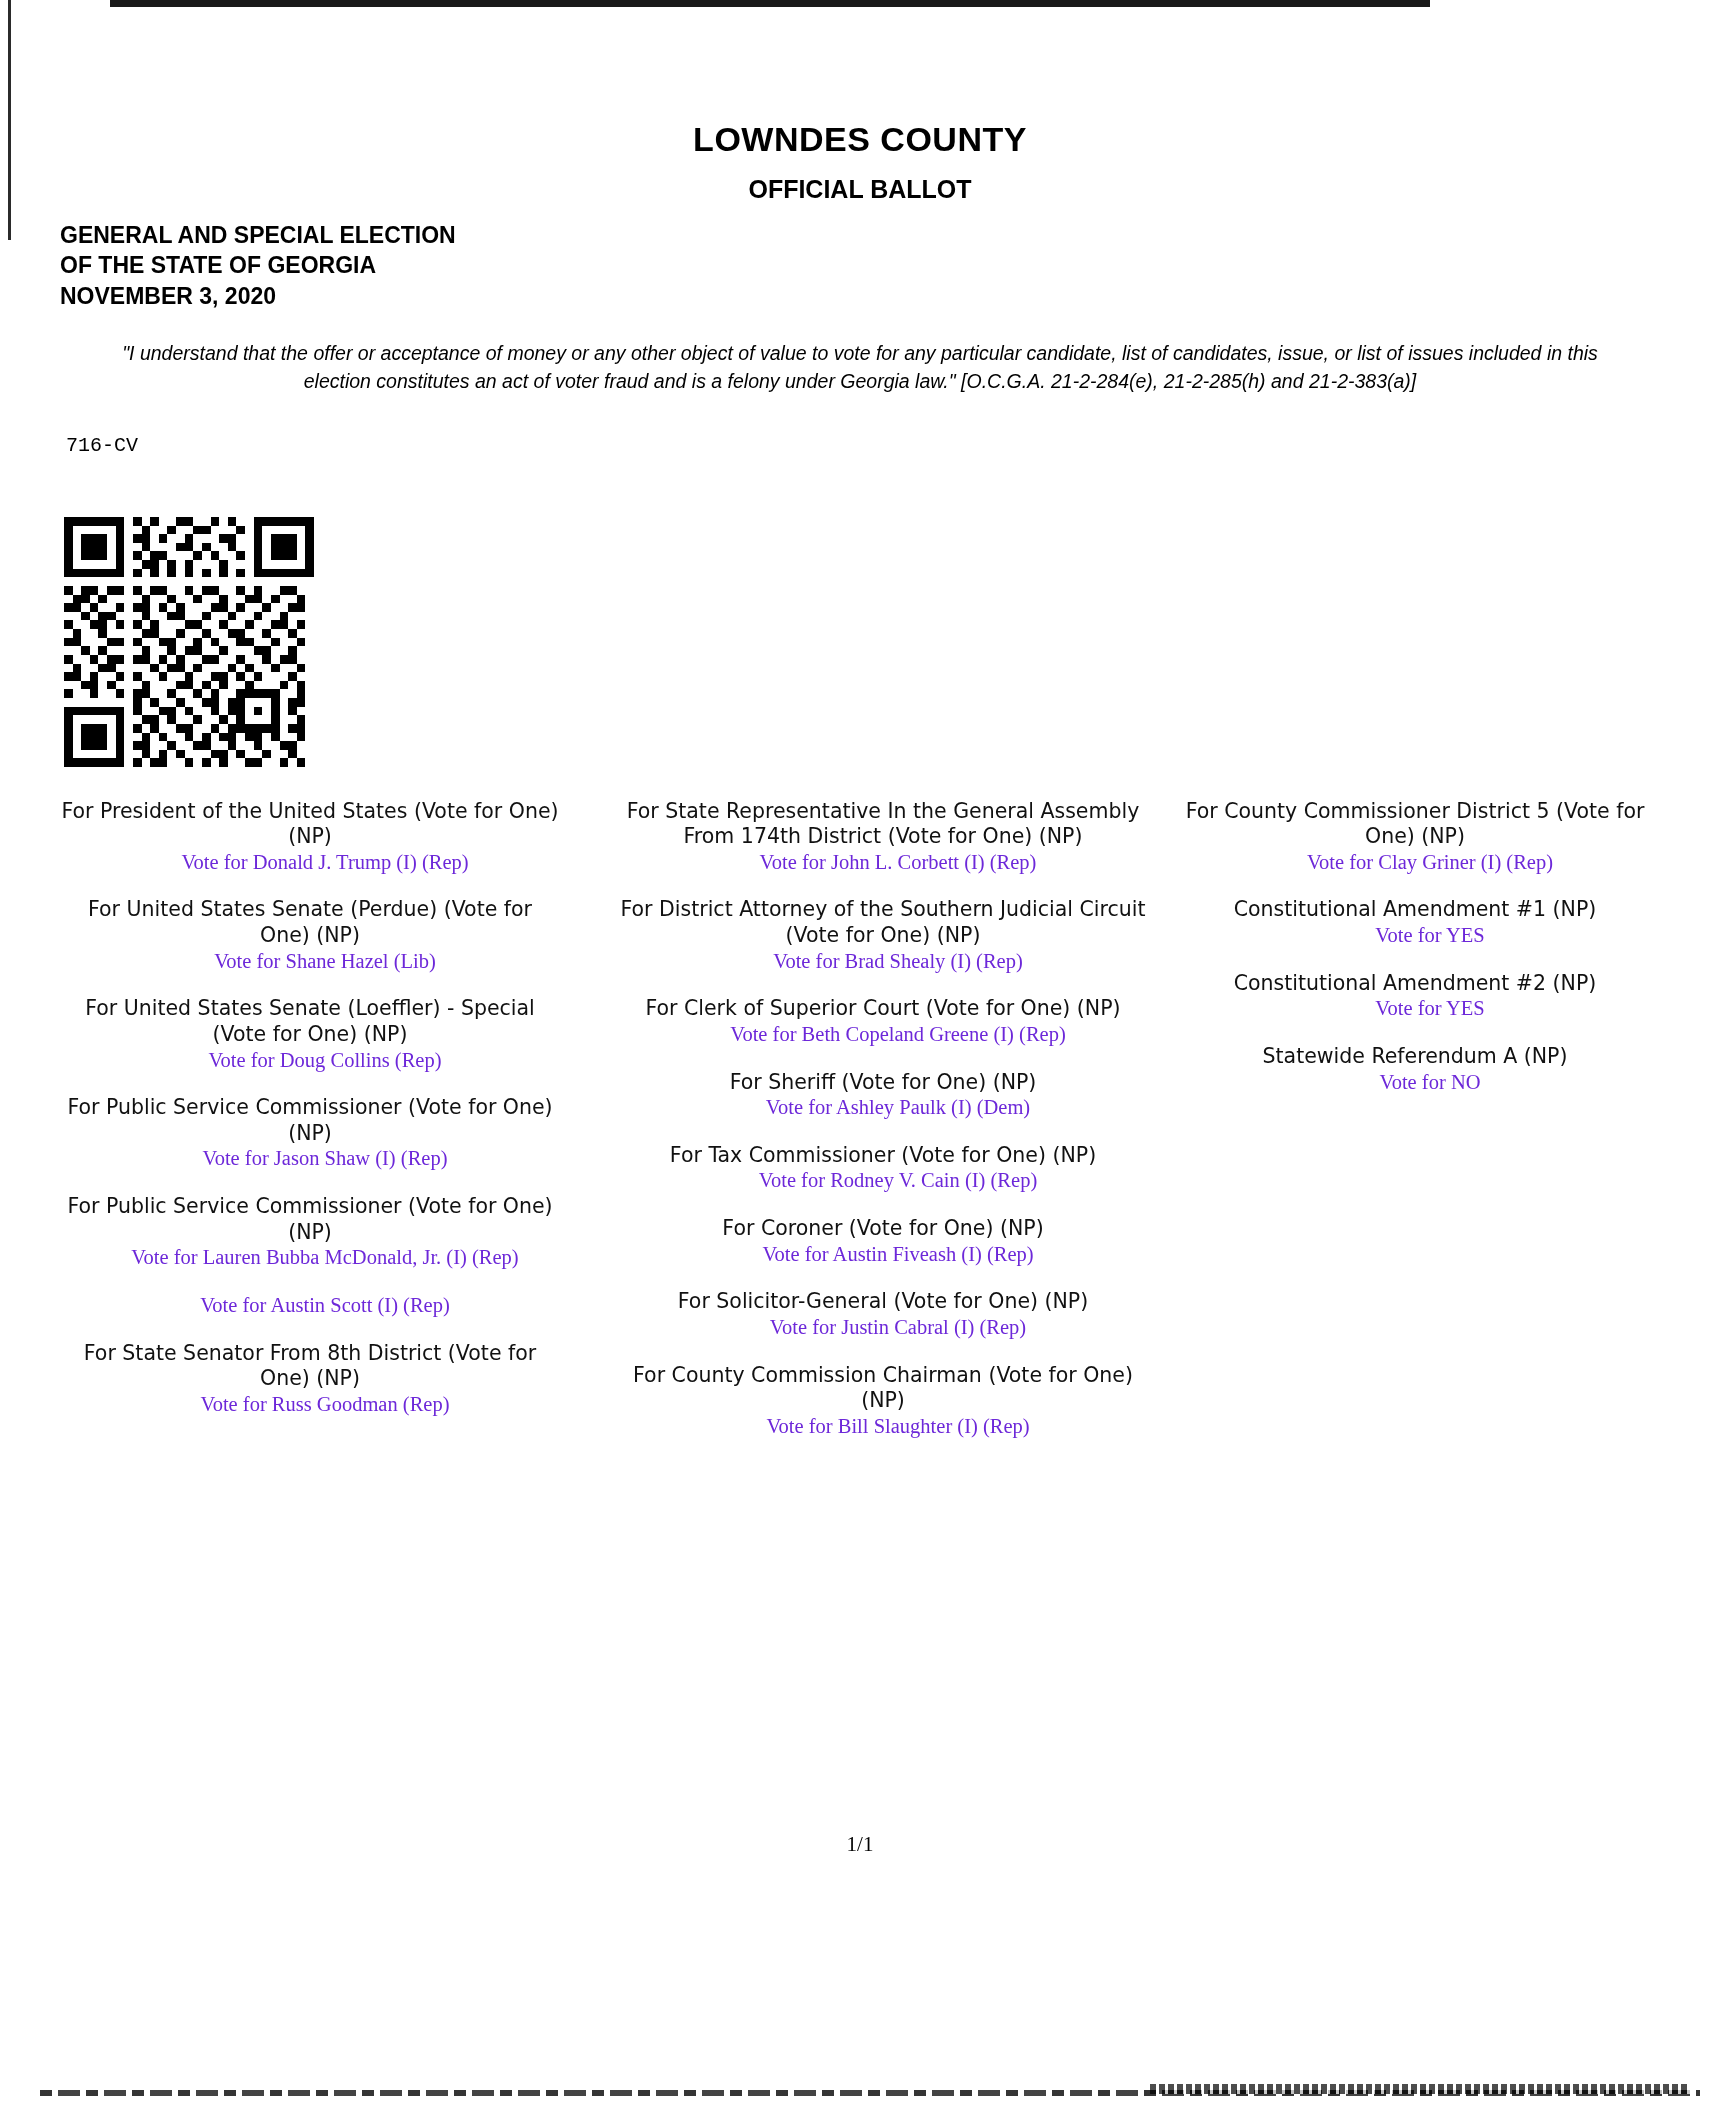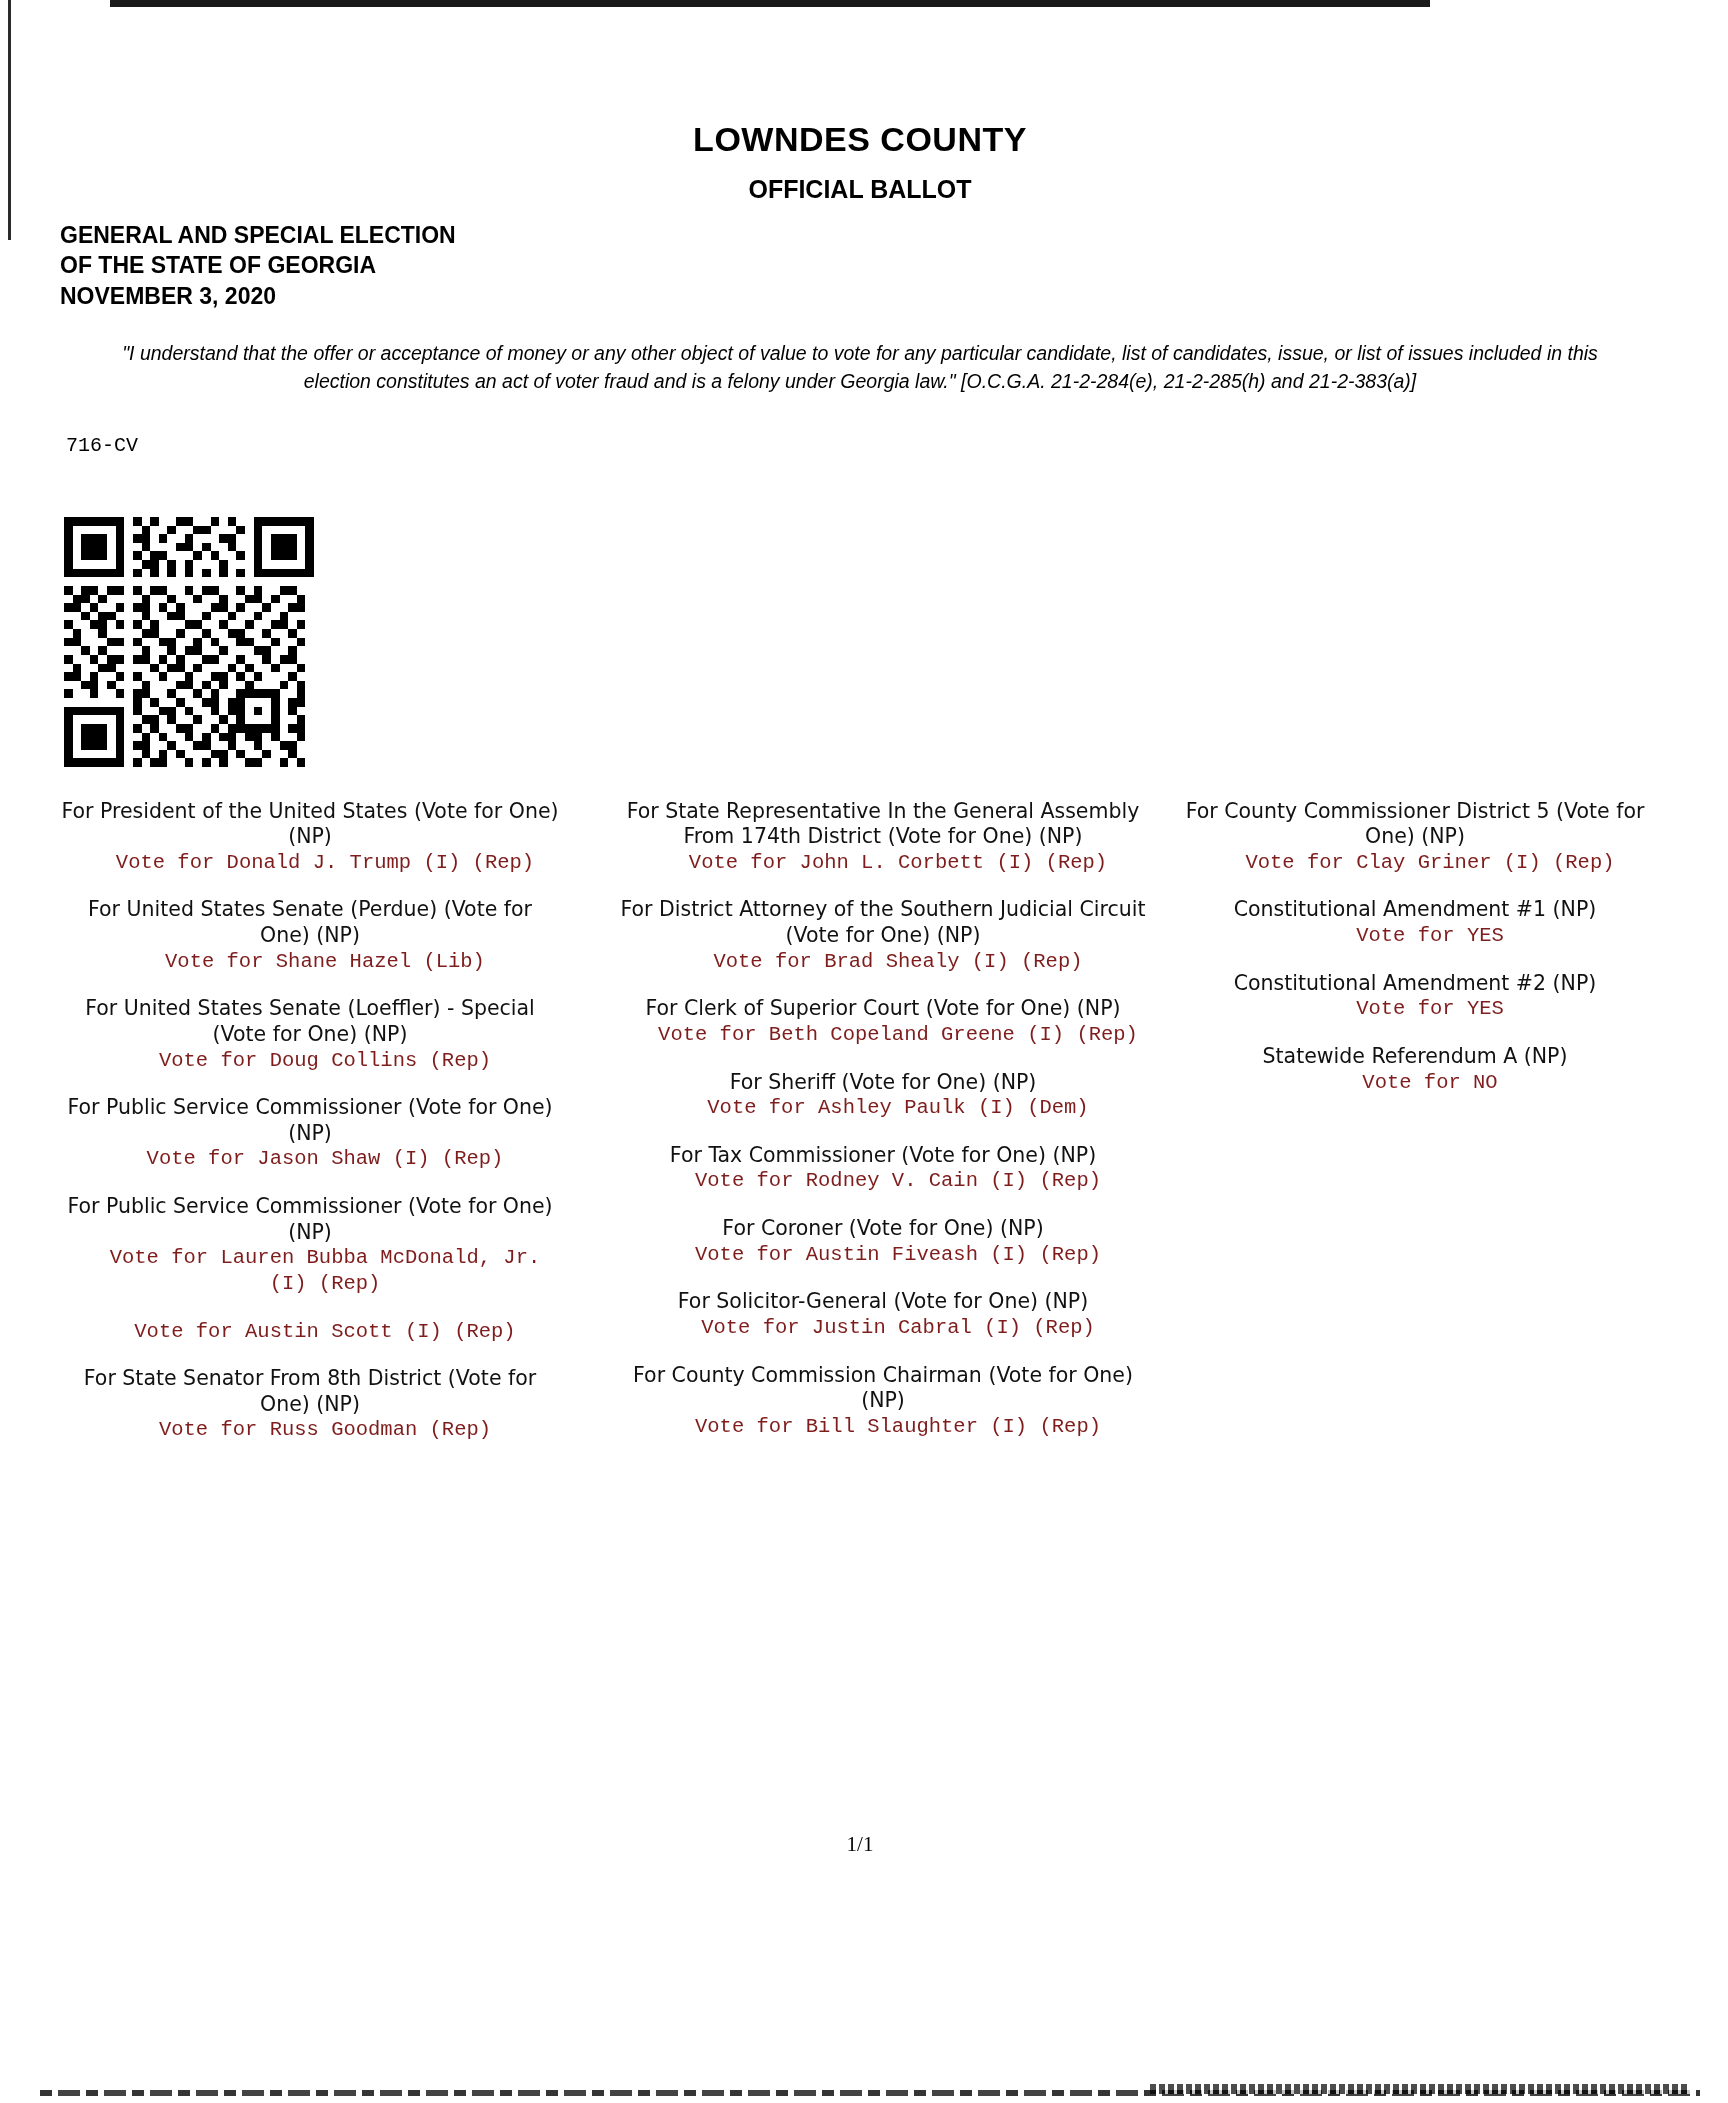--- a/index.html
+++ b/index.html
@@ -116,24 +116,24 @@
     margin-bottom: 22px;
     text-align: center;
   }
   .office {
     font-family: "DejaVu Sans", sans-serif;
     font-size: 20.5px;
     line-height: 1.25;
     color: #111;
   }
   .choice {
-    font-family: Liberation Mono, monospace;
+    font-family: Liberation Serif, serif;
     font-size: 20.5px;
     line-height: 1.25;
-    color: #7f1d1d;
+    color: #6d28d9;
     padding-left: 30px;
     text-indent: 0;
   }
 
   .pagenum {
     position: absolute;
     left: 0;
     top: 1712px;
     width: 1600px;
     text-align: center;

